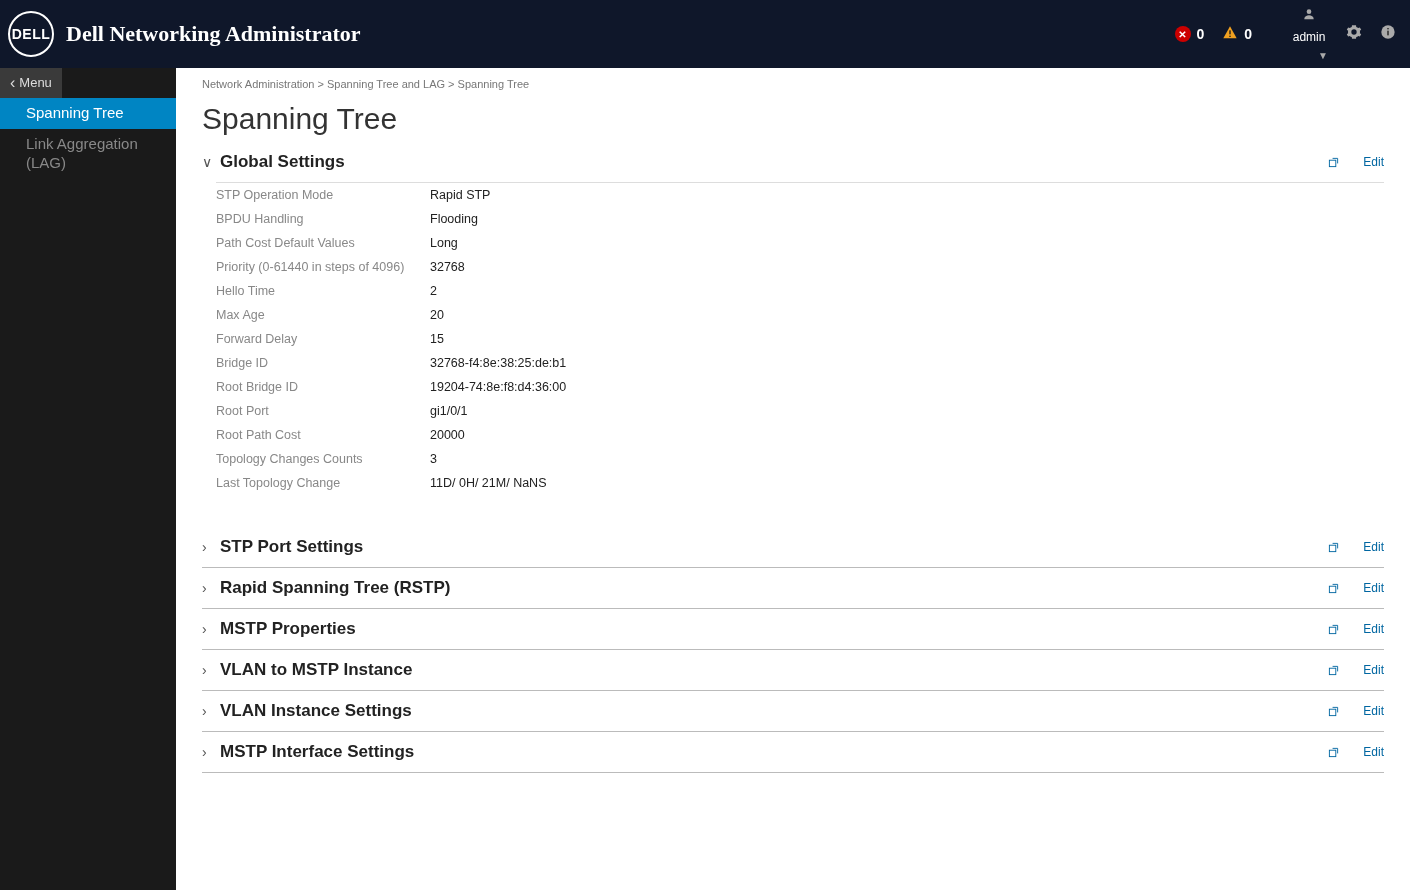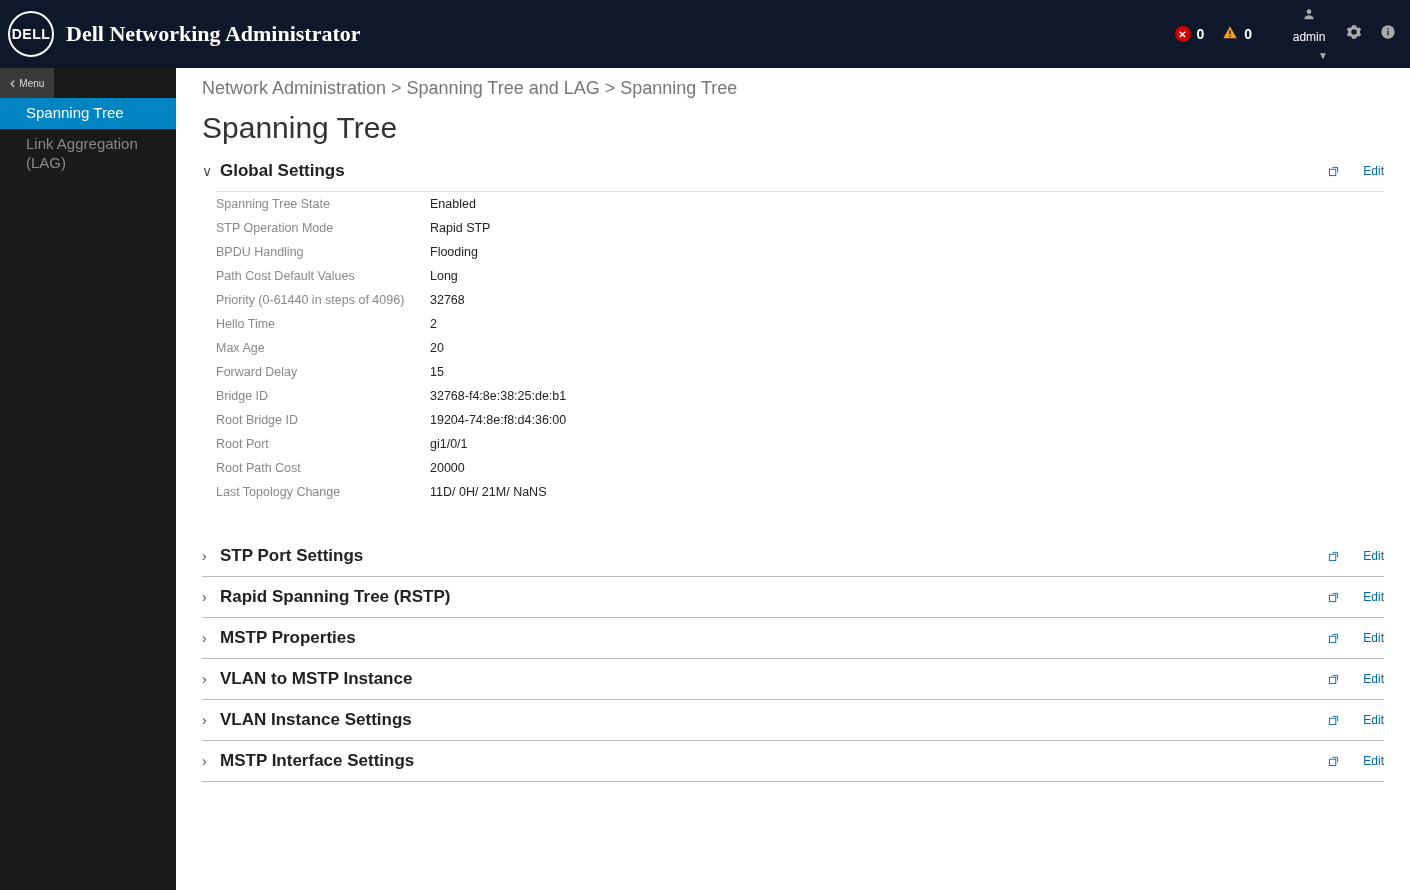--- a/index.html
+++ b/index.html
@@ -25,30 +25,30 @@
 .user-wrap { display: flex; align-items: center; gap: 6px; font-size: 12px; margin-left: 20px; flex-direction: column; }
 .user-icon svg { width: 14px; height: 14px; fill: #aaa; }
 .caret { margin-left: 28px; font-size: 10px; color: #aaa; }
 .hdr-ico { color: #aaa; font-size: 16px; cursor: pointer; }
 .hdr-ico svg { width: 16px; height: 16px; fill: #aaa; }
 
 
 .shell { display: flex; height: calc(890px - 68px); }
 .sidebar { width: 176px; background: #1a1a1a; color: #ccc; }
 .menu-btn {
-  background: #3a3a3a; padding: 6px 10px; font-size: 10px; color: #ddd;
+  background: #3a3a3a; padding: 6px 10px; font-size: 13px; color: #ddd;
   display: inline-block; cursor: pointer;
 }
 .menu-btn::before { content: "‹"; margin-right: 4px; font-size: 16px; vertical-align: -1px; }
 .side-item { padding: 6px 12px 6px 26px; font-size: 15px; cursor: pointer; line-height: 1.25; }
 .side-item.active { background: #0085c3; color: #fff; }
 .side-item:not(.active) { color: #888; }
 
 .main { flex: 1; padding: 10px 26px 0 26px; overflow-y: auto; }
-.breadcrumb { color: #777; font-size: 18px; margin-bottom: 12px; }
+.breadcrumb { color: #777; font-size: 11px; margin-bottom: 12px; }
 .page-title { font-size: 30px; font-weight: 500; color: #333; margin-bottom: 6px; }
 
 .section { border-bottom: 1px solid #bbb; padding: 10px 0 10px 0; }
 .section-hdr { display: flex; align-items: center; }
 .section-toggle { display: flex; align-items: center; gap: 6px; cursor: pointer; }
 .section-toggle .chev { font-size: 14px; color: #555; width: 12px; display: inline-block; }
 .section-title { font-size: 17px; font-weight: bold; color: #222; }
 .section-edit { margin-left: auto; display: flex; align-items: center; gap: 24px; color: #0066a1; font-size: 12px; cursor: pointer; }
 .section-edit svg { width: 11px; height: 11px; stroke: #0066a1; fill: none; }
 
@@ -129,24 +129,20 @@
         <div class="section-edit">
           <svg viewBox="0 0 12 12">
               <rect x="1.5" y="3.5" width="7" height="7" stroke-width="1"></rect>
               <path d="M5 1.5h5.5V7" stroke-width="1"></path>
             </svg>
           <span>Edit</span>
         </div>
       </div>
       <div class="kv-table" id="gs-rows">
           <div class="kv-row">
-            <div class="kv-label">Spanning Tree State</div>
-            <div class="kv-value">Enabled</div>
-          </div>
-          <div class="kv-row">
             <div class="kv-label">STP Operation Mode</div>
             <div class="kv-value">Rapid STP</div>
           </div>
           <div class="kv-row">
             <div class="kv-label">BPDU Handling</div>
             <div class="kv-value">Flooding</div>
           </div>
           <div class="kv-row">
             <div class="kv-label">Path Cost Default Values</div>
             <div class="kv-value">Long</div>
@@ -177,20 +173,24 @@
           </div>
           <div class="kv-row">
             <div class="kv-label">Root Port</div>
             <div class="kv-value">gi1/0/1</div>
           </div>
           <div class="kv-row">
             <div class="kv-label">Root Path Cost</div>
             <div class="kv-value">20000</div>
           </div>
           <div class="kv-row">
+            <div class="kv-label">Topology Changes Counts</div>
+            <div class="kv-value">3</div>
+          </div>
+          <div class="kv-row">
             <div class="kv-label">Last Topology Change</div>
             <div class="kv-value">11D/ 0H/ 21M/ NaNS</div>
           </div>
         </div>
     </div>
 
     <div class="spacer"></div>
 
     <div id="collapsed-sections">
         <div class="section">

